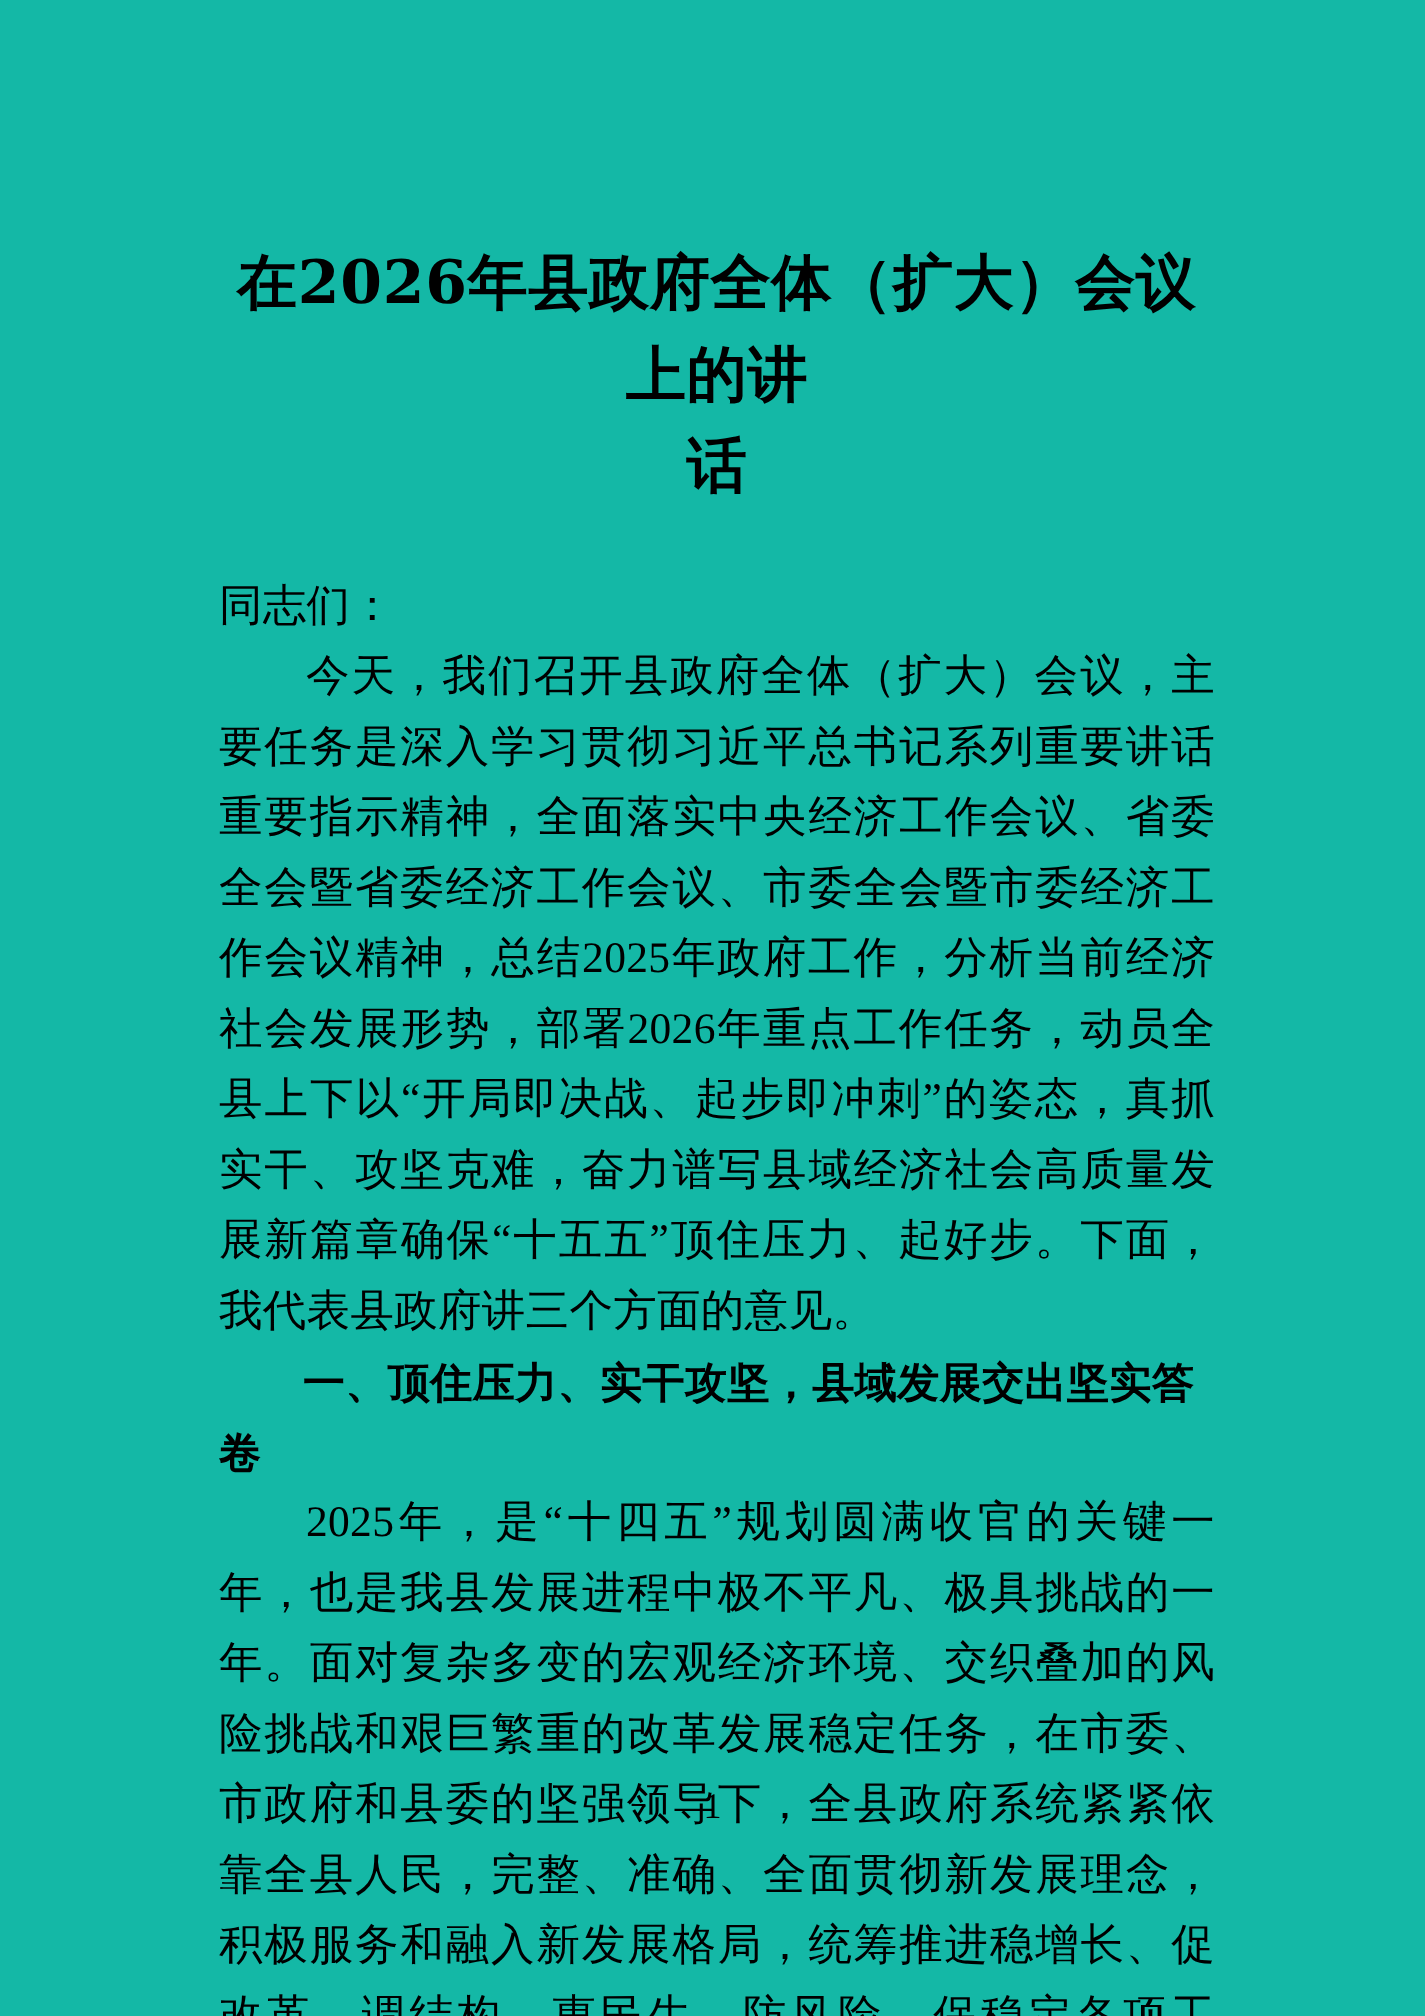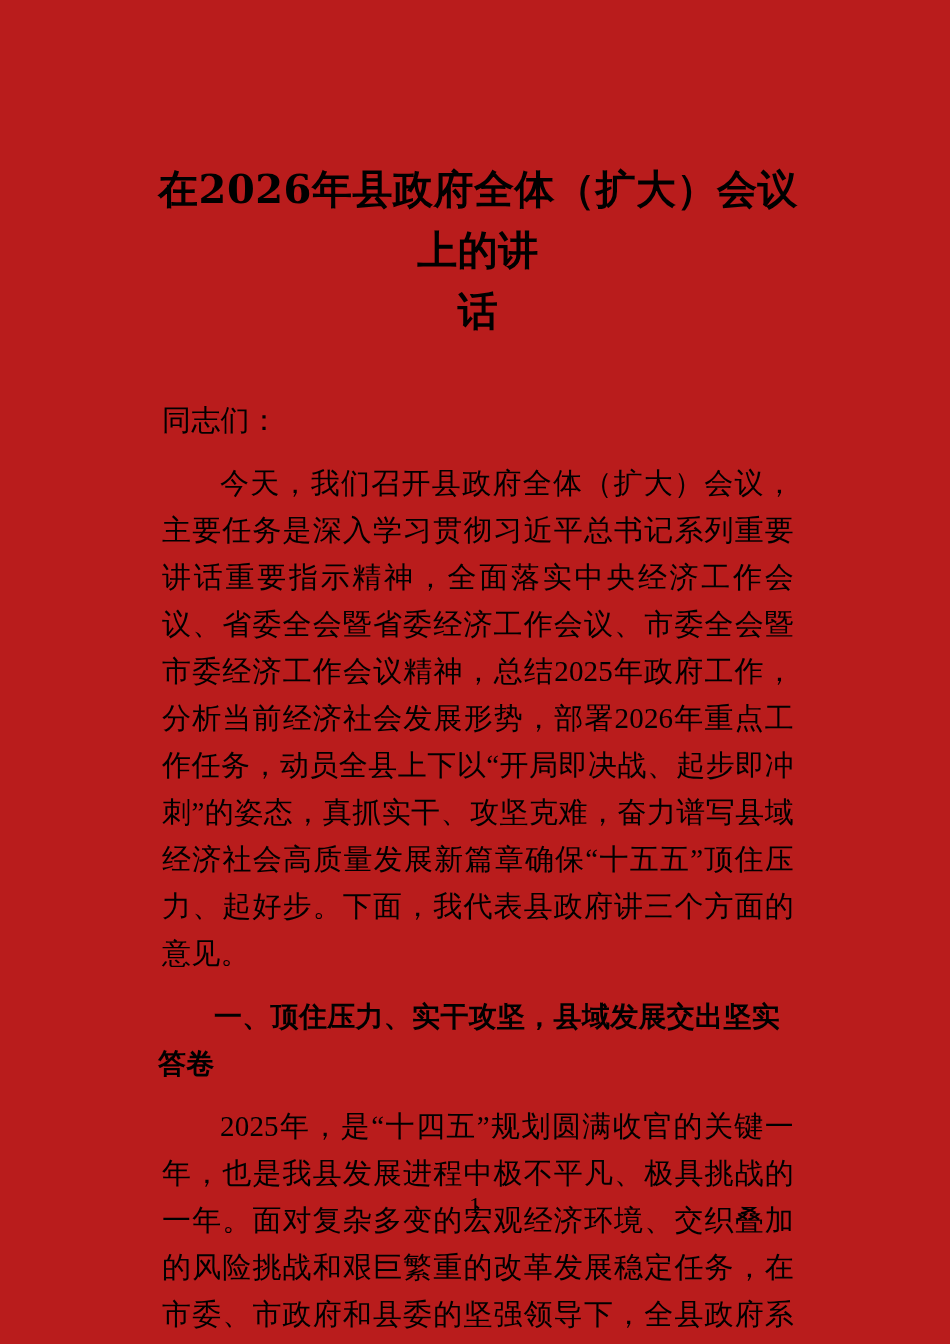--- a/index.html
+++ b/index.html
@@ -12,21 +12,21 @@
     height: 1344px;
     position: relative;
     font-family: "Liberation Serif", "DejaVu Serif", serif;
     color: #000000;
     -webkit-font-smoothing: antialiased;
   }
 
   .page {
     position: absolute;
     inset: 0;
-    background: #b91c1c;
+    background: #14b8a6;
     overflow: hidden;
   }
 
   .content {
     position: absolute;
     left: 146px;
     top: 0;
     width: 664px;
   }
 
@@ -43,41 +43,41 @@
     color: #000000;
   }
 
   
   .body-block {
     margin: 0;
     padding-top: 40px;
   }
 
   p.para {
-    margin: 16px;
+    margin: 0;
     font-family: "Liberation Serif", "DejaVu Serif", serif;
     font-size: 29px;
     line-height: 47px;
     text-align: justify;
     text-justify: inter-ideograph;
     text-align-last: left;
     color: #000000;
     letter-spacing: 0.2px;
   }
 
   p.indent {
     text-indent: 58px;
   }
 
   p.salutation {
     text-indent: 0;
   }
 
   h2.section-heading {
-    margin: 12px;
+    margin: 0;
     font-family: "DejaVu Sans", "Liberation Sans", sans-serif;
     font-weight: 700;
     font-size: 28px;
     line-height: 47px;
     text-indent: 56px;
     text-align: left;
     color: #000000;
     letter-spacing: 0.3px;
   }
 

